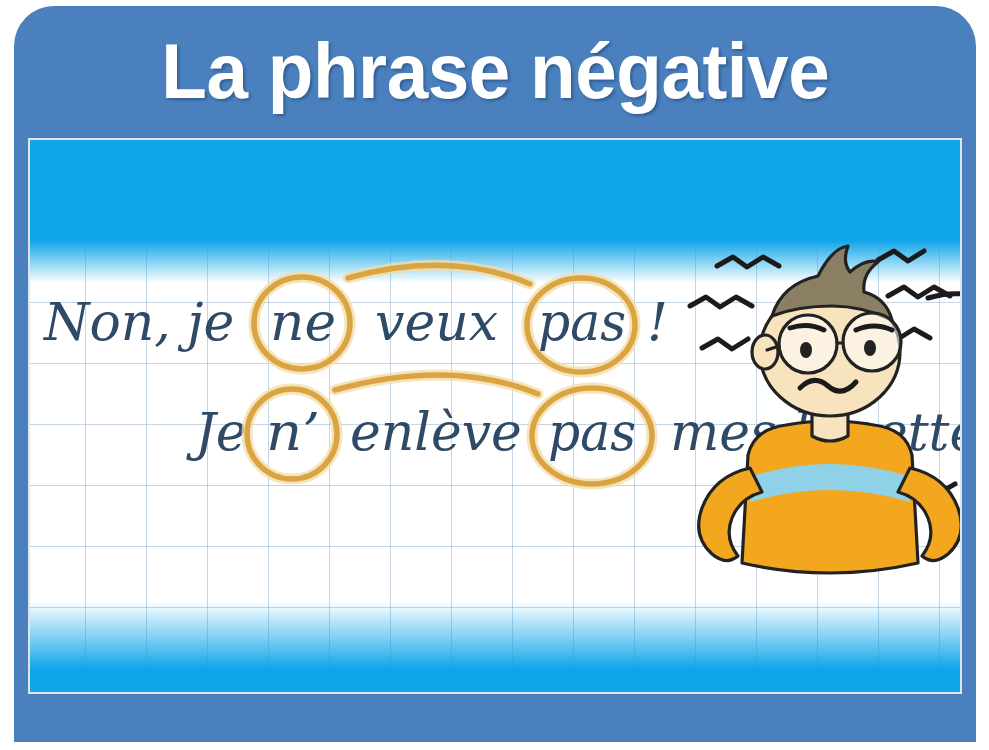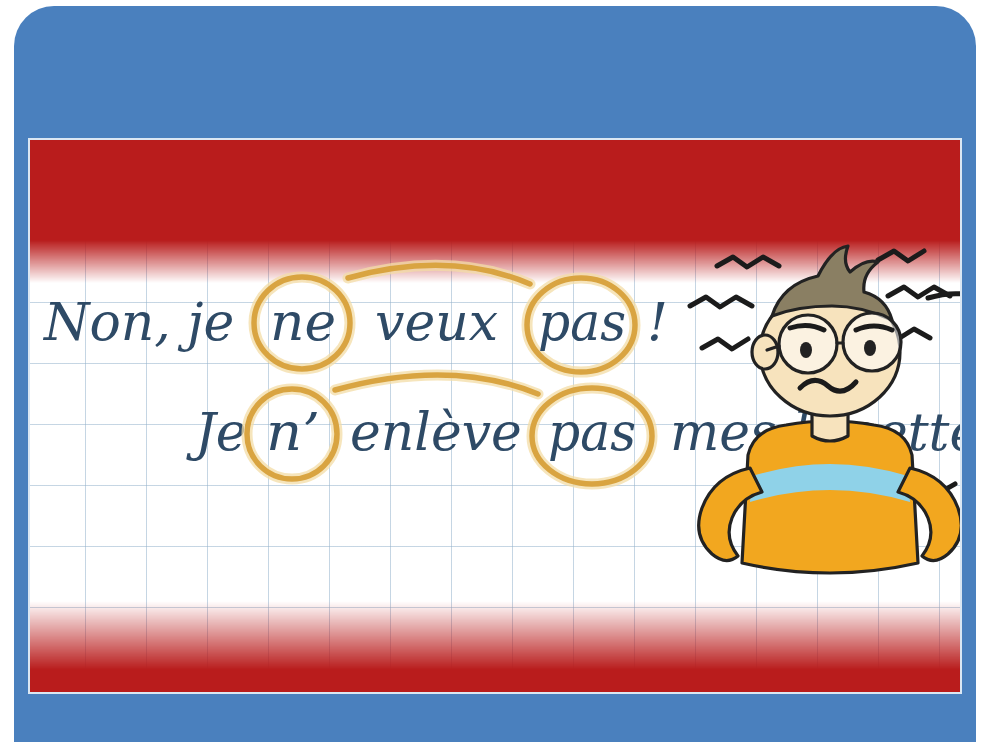--- a/index.html
+++ b/index.html
@@ -59,21 +59,21 @@
     user-select: none;
   }
 
   
   .content-panel {
     position: absolute;
     left: 30px;
     top: 140px;
     width: 930px;
     height: 552px;
-    background: #b91c1c;
+    background: #0ea5e9;
     box-shadow: 0 0 0 2px #dbe7f3;
     overflow: hidden;
   }
 
   
   .paper {
     position: absolute;
     left: 0px;
     top: 100px;
     width: 930px;
@@ -139,20 +139,23 @@
   .shirt-blue   { fill: #8fd2e8; }
   .lens  { fill: #ffffff; fill-opacity: 0.55; }
 </style>
 </head>
 <body>
 
 <div class="slide">
 
   <div class="frame-plate"></div>
 
+  <div class="title-band">
+    <span class="title-text">La phrase négative</span>
+  </div>
 
   <div class="content-panel">
 
     <div class="paper">
       <div class="paper-grid"></div>
 
       <svg class="paper-svg" width="930" height="430" viewBox="0 0 930 430">
 
         <text class="hand hand-l1" x="14" y="100">Non, je</text>
 

